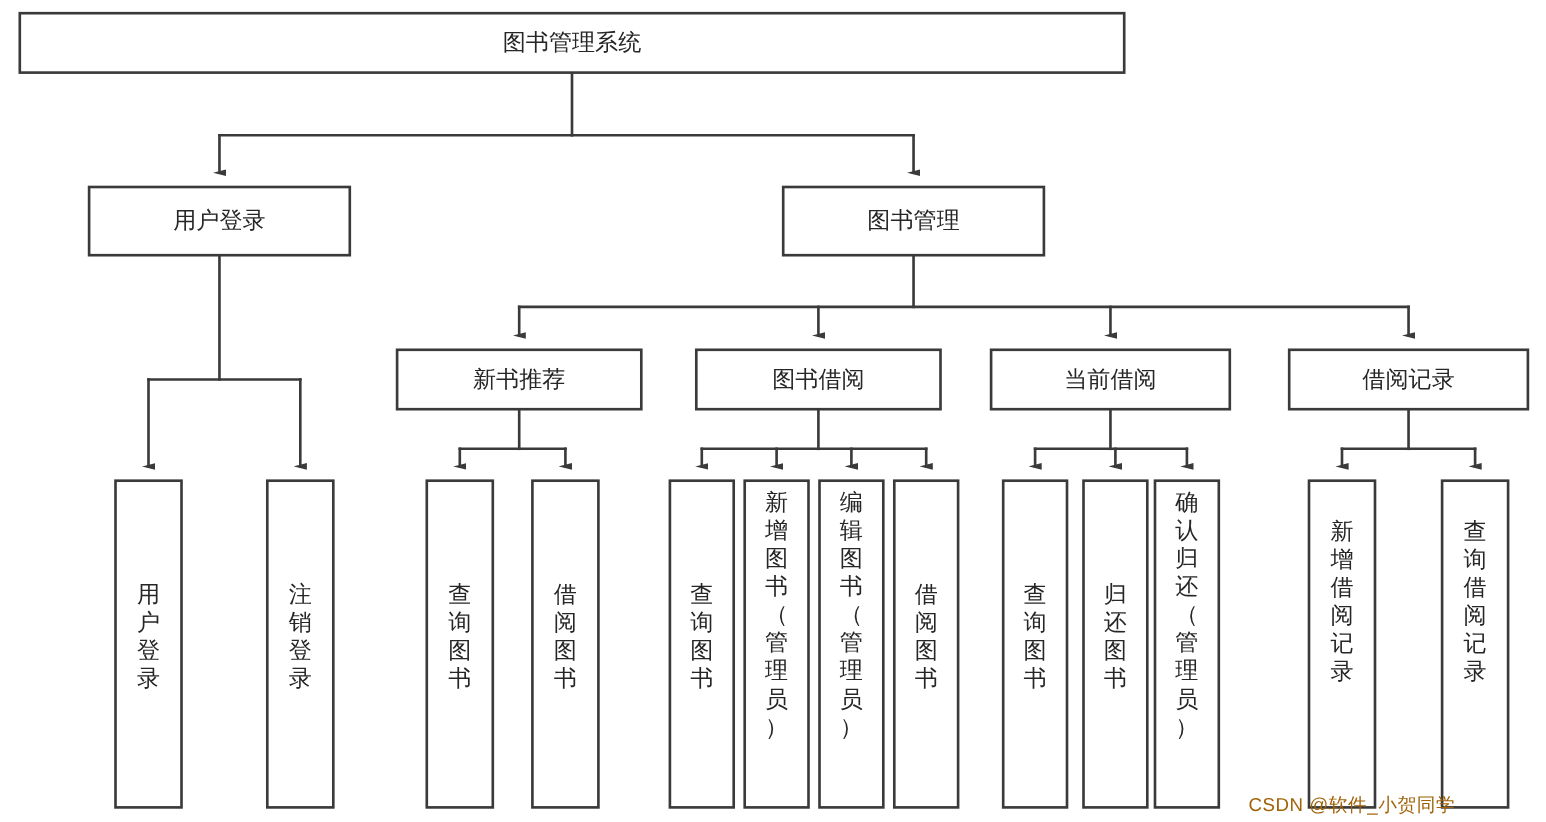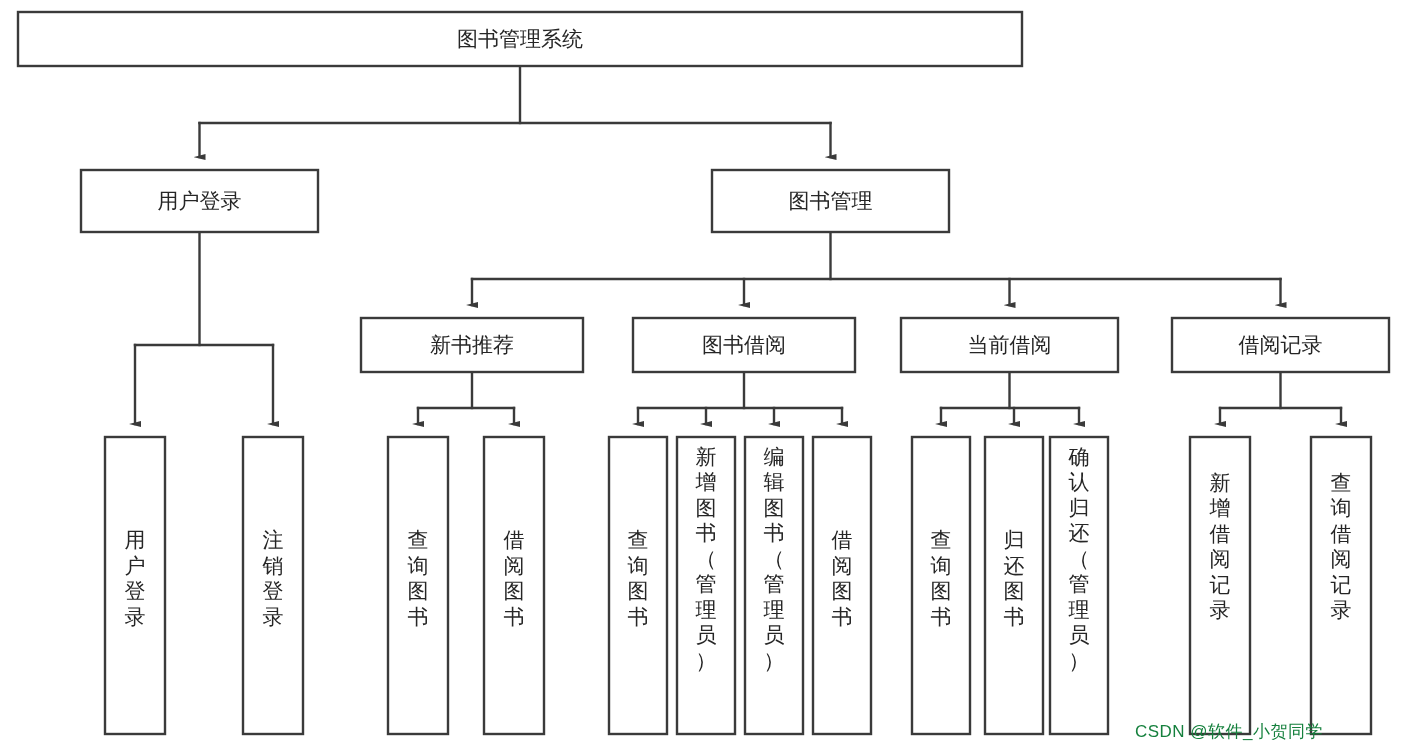--- a/index.html
+++ b/index.html
@@ -26,21 +26,21 @@
     fill:#262626;
     font-size:21px;
     text-anchor:middle;
   }
   .watermark{
     position:absolute;
     right:6px;
     bottom:4px;
     font-family:"Liberation Sans","DejaVu Sans",sans-serif;
     font-size:17px;
-    color:#15803d;
+    color:#a16207;
     letter-spacing:0.5px;
     white-space:nowrap;
     user-select:none;
   }
 </style>
 </head>
 <body>
 
 <div id="diagram-root">
 

